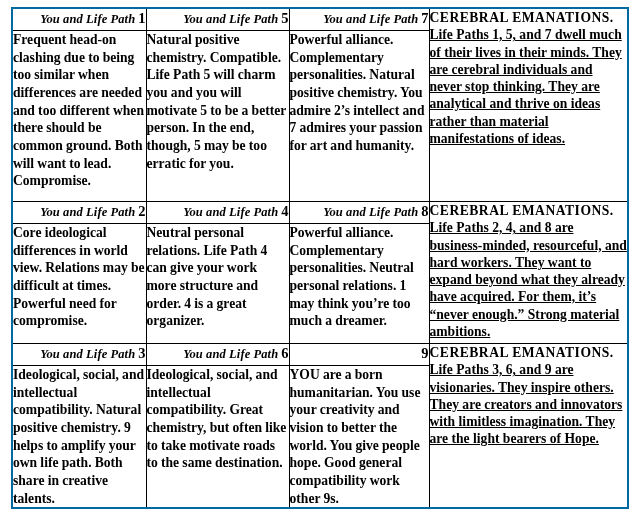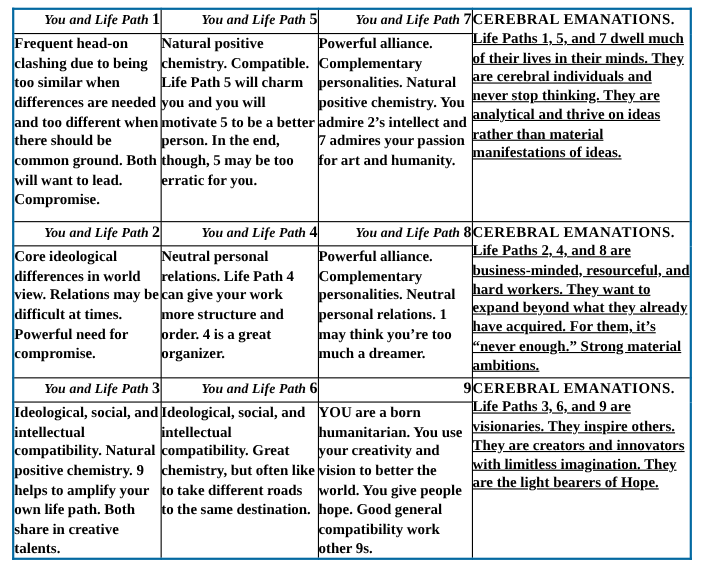--- a/index.html
+++ b/index.html
@@ -167,20 +167,20 @@
         <td class="hdr-cell">
           <span class="hdr-num-only">9</span>
         </td>
         <td class="eman-cell" rowspan="2">
           <span class="eman-title">CEREBRAL EMANATIONS.</span>
           <span class="eman-body">Life Paths 3, 6, and 9 are visionaries. They inspire others. They are creators and innovators with limitless imagination. They are the light bearers of Hope.</span>
         </td>
       </tr>
       <tr>
         <td class="body-cell r3-body">Ideological, social, and intellectual compatibility. Natural positive chemistry. 9 helps to amplify your own life path. Both share in creative talents.</td>
-        <td class="body-cell r3-body">Ideological, social, and intellectual compatibility. Great chemistry, but often like to take different roads to the same destination.</td>
+        <td class="body-cell r3-body">Ideological, social, and intellectual compatibility. Great chemistry, but often like to take motivate roads to the same destination.</td>
         <td class="body-cell r3-body">YOU are a born humanitarian. You use your creativity and vision to better the world. You give people hope. Good general compatibility work other 9s.</td>
       </tr>
 
     </tbody>
   </table>
 
 </div>
 
 </body></html>

